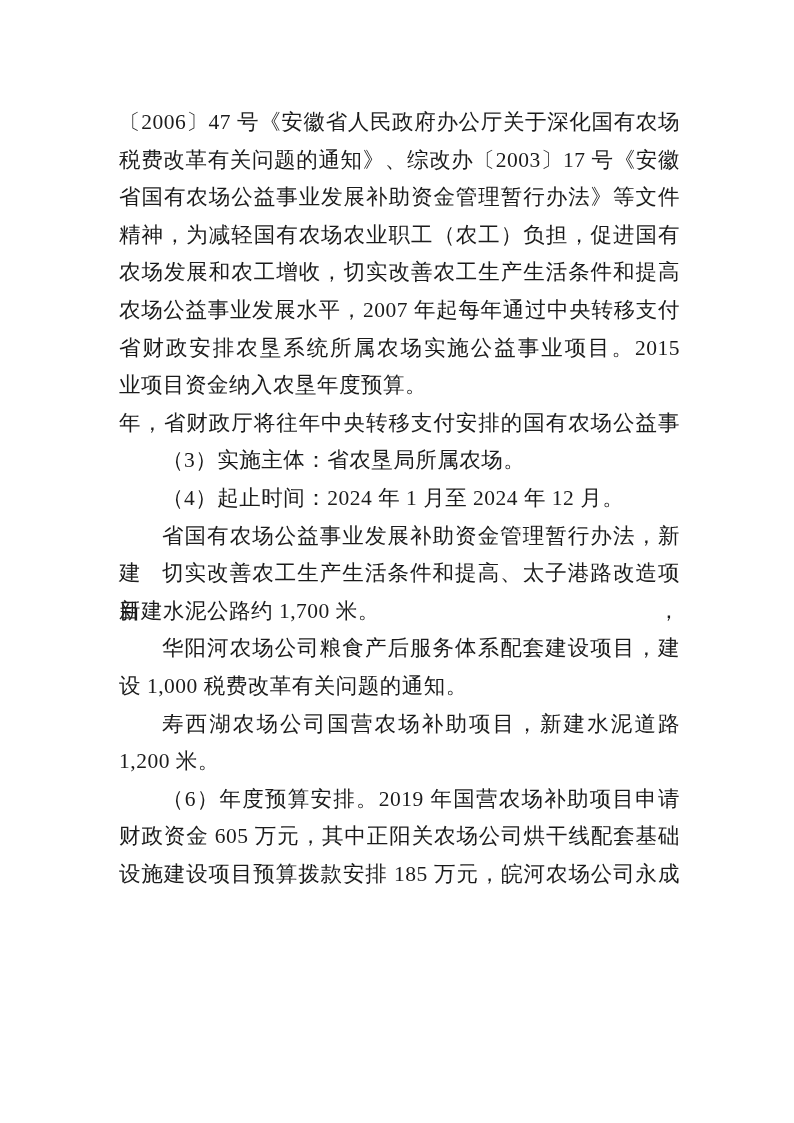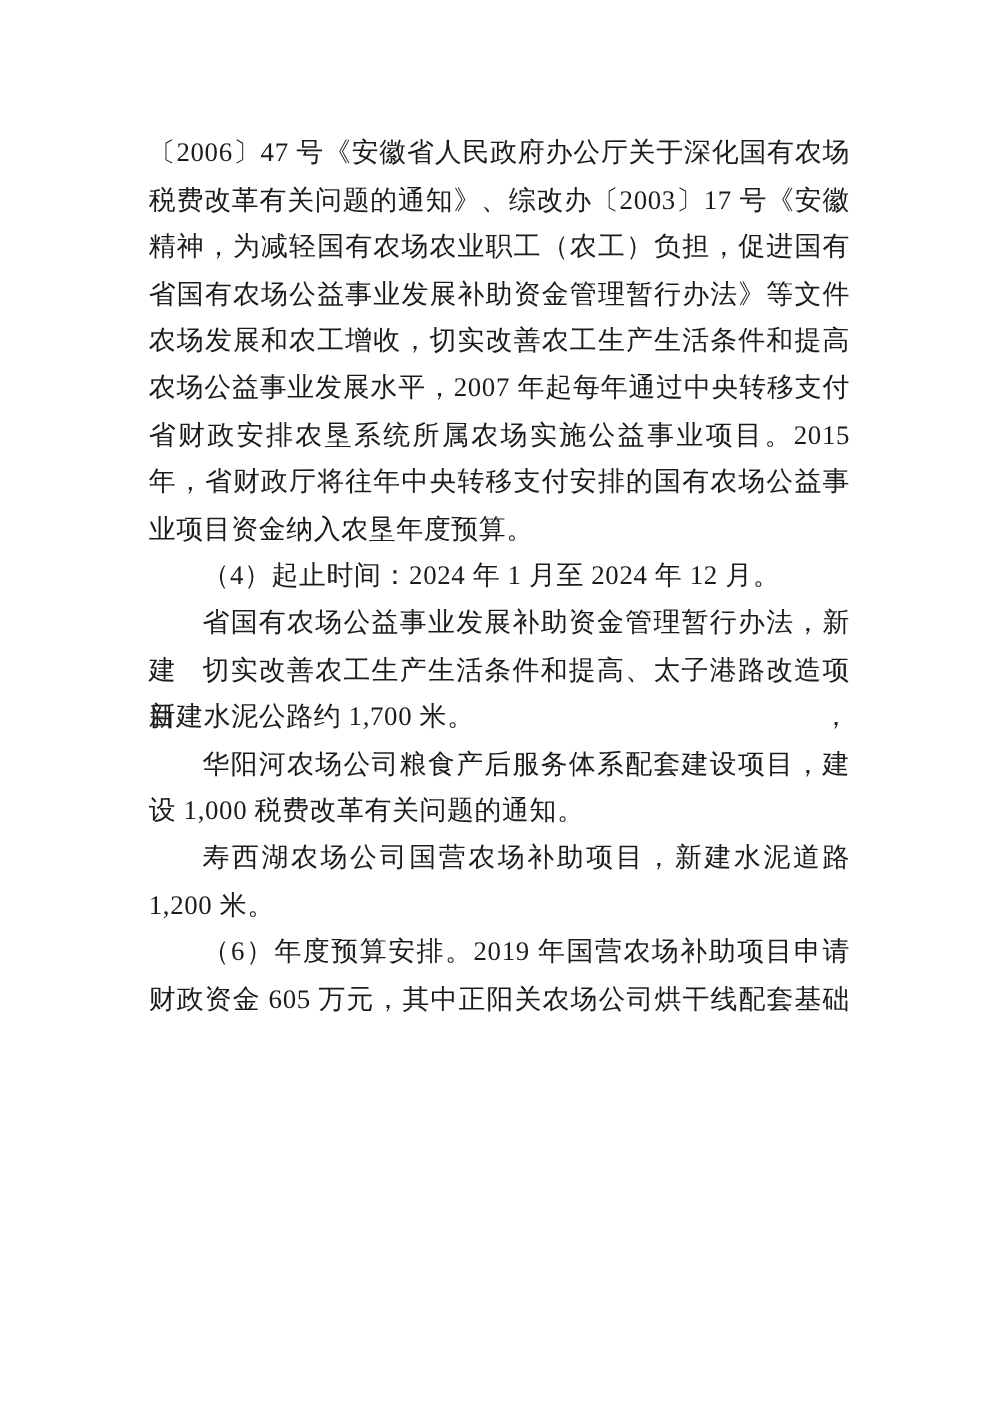--- a/index.html
+++ b/index.html
@@ -49,32 +49,34 @@
     color: #1b1b1b;
   }
 </style>
 </head>
 <body>
 
 <div class="page">
   <div class="text-block">
     <div class="line fill">〔2006〕47 号《安徽省人民政府办公厅关于深化国有农场</div>
     <div class="line fill">税费改革有关问题的通知》、综改办〔2003〕17 号《安徽</div>
+    <div class="line fill">省国有农场公益事业发展补助资金管理暂行办法》等文件</div>
     <div class="line fill">精神，为减轻国有农场农业职工（农工）负担，促进国有</div>
-    <div class="line fill">省国有农场公益事业发展补助资金管理暂行办法》等文件</div>
     <div class="line fill">农场发展和农工增收，切实改善农工生产生活条件和提高</div>
     <div class="line fill">农场公益事业发展水平，2007 年起每年通过中央转移支付</div>
     <div class="line fill">省财政安排农垦系统所属农场实施公益事业项目。2015</div>
+    <div class="line">业项目资金纳入农垦年度预算。</div>
     <div class="line fill">年，省财政厅将往年中央转移支付安排的国有农场公益事</div>
-    <div class="line">业项目资金纳入农垦年度预算。</div>
+    <div class="line indent">（3）实施主体：省农垦局所属农场。</div>
     <div class="line indent">（4）起止时间：2024 年 1 月至 2024 年 12 月。</div>
     <div class="line indent fill">省国有农场公益事业发展补助资金管理暂行办法，新建</div>
     <div class="line indent fill">切实改善农工生产生活条件和提高、太子港路改造项目，</div>
     <div class="line">新建水泥公路约 1,700 米。</div>
     <div class="line indent fill">华阳河农场公司粮食产后服务体系配套建设项目，建</div>
     <div class="line">设 1,000 税费改革有关问题的通知。</div>
     <div class="line indent fill">寿西湖农场公司国营农场补助项目，新建水泥道路</div>
     <div class="line">1,200 米。</div>
     <div class="line indent fill">（6）年度预算安排。2019 年国营农场补助项目申请</div>
     <div class="line fill">财政资金 605 万元，其中正阳关农场公司烘干线配套基础</div>
+    <div class="line fill">设施建设项目预算拨款安排 185 万元，皖河农场公司永成</div>
   </div>
   <div class="page-number">- 20 -</div>
 </div>
 
 </body></html>

